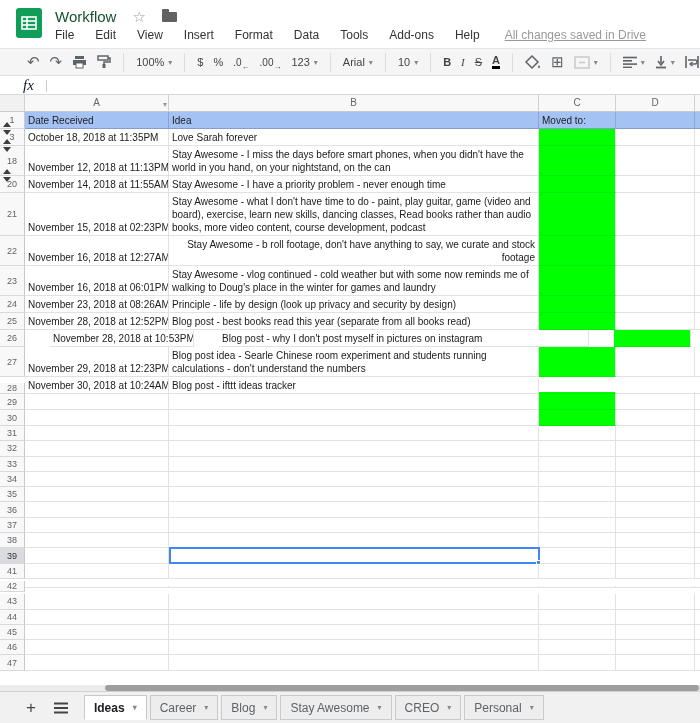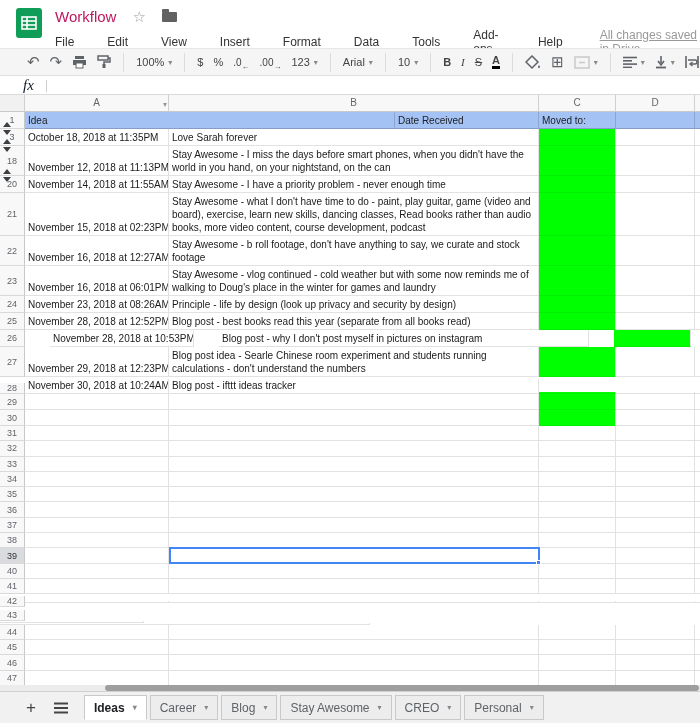--- a/index.html
+++ b/index.html
@@ -4,25 +4,25 @@
 <style>
   * { box-sizing: border-box; margin: 0; padding: 0; }
   html,body { width:700px; height:723px; overflow:hidden; background:#fff;
     font-family:"Liberation Sans", sans-serif; }
   .app { position:relative; width:700px; height:723px; }
 
   
   .topbar { position:absolute; left:0; top:0; width:700px; height:48px; background:#fff; }
   .logo { position:absolute; left:14px; top:8px; width:30px; height:30px; }
   .title-row { position:absolute; left:55px; top:5px; height:22px; display:flex; align-items:center; gap:16px; }
-  .doc-title { font-size:15px; color:#be185d; }
+  .doc-title { font-size:15px; color:#14532d; }
   .star { font-size:15px; color:#9e9e9e; line-height:1; }
   .folder { position:relative; width:15px; height:10px; background:#616161; border-radius:1px; margin-top:2px; }
   .folder:before { content:""; position:absolute; left:0; top:-3px; width:7px; height:3px; background:#616161; border-radius:1px 1px 0 0; }
-  .menu-row { position:absolute; left:55px; top:28px; display:flex; align-items:center; gap:33px; font-size:12px; color:#333; }
+  .menu-row { position:absolute; left:55px; top:28px; display:flex; align-items:center; gap:21px; font-size:12px; color:#333; }
   .menu-item { cursor:default; }
   .save-status { color:#999; text-decoration:underline; margin-left:4px; }
 
   
   .toolbar { position:absolute; left:0; top:48px; width:700px; height:28px; background:#f5f5f5;
     border-top:1px solid #e6e6e6; border-bottom:1px solid #e0e0e0;
     display:flex; align-items:center; padding-left:22px; color:#5f6368; font-size:12px; white-space:nowrap; overflow:hidden; }
   .tb-btn { display:inline-flex; align-items:center; justify-content:center; height:22px; padding:0 5px; }
   .tb-glyph { font-size:15px; color:#5f6368; }
   .tb-sep { width:1px; height:19px; background:#dcdcdc; margin:0 7px; flex:none; }
@@ -240,22 +240,22 @@
   <div class="ch cA">A<span class="col-filter">▾</span></div>
       <div class="ch cB">B</div>
       <div class="ch cC">C</div>
       <div class="ch cD">D</div>
       <div class="ch cE"></div>
     </div>
 
   <div class="rows" id="rows">
       <div class="row" style="height: 17px;">
         <div class="gutter">1<span class="arrU"></span></div>
+        <div class="cell cA2 datec hdrc">Date Received</div>
         <div class="cell cB2 hdrc">Idea</div>
-        <div class="cell cA2 datec hdrc">Date Received</div>
         <div class="cell cC2 hdrc">Moved to:</div>
         <div class="cell cD2 hdrc"></div>
         <div class="cell cE2 hdrc"></div>
       </div>
       <div class="row" style="height: 17px;">
         <div class="gutter">3<span class="arrD"></span><span class="arrU"></span></div>
         <div class="cell cA2 datec">October 18, 2018 at 11:35PM</div>
         <div class="cell cB2">Love Sarah forever</div>
         <div class="cell cC2 greenc"></div>
         <div class="cell cD2"></div>
@@ -278,21 +278,21 @@
         <div class="cell cE2"></div>
       </div>
       <div class="row" style="height: 43px;">
         <div class="gutter">21</div>
         <div class="cell cA2 datec">November 15, 2018 at 02:23PM</div>
         <div class="cell cB2">Stay Awesome - what I don't have time to do - paint, play guitar, game (video and board), exercise, learn new skills, dancing classes, Read books rather than audio books, more video content, course development, podcast</div>
         <div class="cell cC2 greenc"></div>
         <div class="cell cD2"></div>
         <div class="cell cE2"></div>
       </div>
-      <div class="row" style="height: 30px;">
+      <div class="row" style="height: 30px; text-align: right;">
         <div class="gutter">22</div>
         <div class="cell cA2 datec">November 16, 2018 at 12:27AM</div>
         <div class="cell cB2">Stay Awesome - b roll footage, don't have anything to say, we curate and stock footage</div>
         <div class="cell cC2 greenc"></div>
         <div class="cell cD2"></div>
         <div class="cell cE2"></div>
       </div>
       <div class="row" style="height: 30px;">
         <div class="gutter">23</div>
         <div class="cell cA2 datec">November 16, 2018 at 06:01PM</div>
@@ -426,44 +426,36 @@
         <div class="cell cA2 datec"></div>
         <div class="cell cB2"></div>
         <div class="cell cC2"></div>
         <div class="cell cD2"></div>
         <div class="cell cE2"></div>
         <div class="selbox">
           <span class="fillhandle"></span>
         </div>
       </div>
       <div class="row" style="height: 15.3px;">
-        <div class="gutter">40</div>
-        <div class="cell cA2 datec"></div>
-        <div class="cell cB2"></div>
-        <div class="cell cC2"></div>
-        <div class="cell cD2"></div>
-        <div class="cell cE2"></div>
-      </div>
-      <div class="row" style="height: 15.3px;">
         <div class="gutter">41</div>
         <div class="cell cA2 datec"></div>
         <div class="cell cB2"></div>
         <div class="cell cC2"></div>
         <div class="cell cD2"></div>
         <div class="cell cE2"></div>
       </div>
       <div class="row" style="height: 15.3px; align-items: center;">
         <div class="gutter">42</div>
         <div class="cell cA2 datec"></div>
         <div class="cell cB2"></div>
         <div class="cell cC2"></div>
         <div class="cell cD2"></div>
         <div class="cell cE2"></div>
       </div>
-      <div class="row" style="height: 15.3px; flex-direction: column;">
+      <div class="row" style="height: 15.3px;">
         <div class="gutter">43</div>
         <div class="cell cA2 datec"></div>
         <div class="cell cB2"></div>
         <div class="cell cC2"></div>
         <div class="cell cD2"></div>
         <div class="cell cE2"></div>
       </div>
       <div class="row" style="height: 15.3px;">
         <div class="gutter">44</div>
         <div class="cell cA2 datec"></div>

